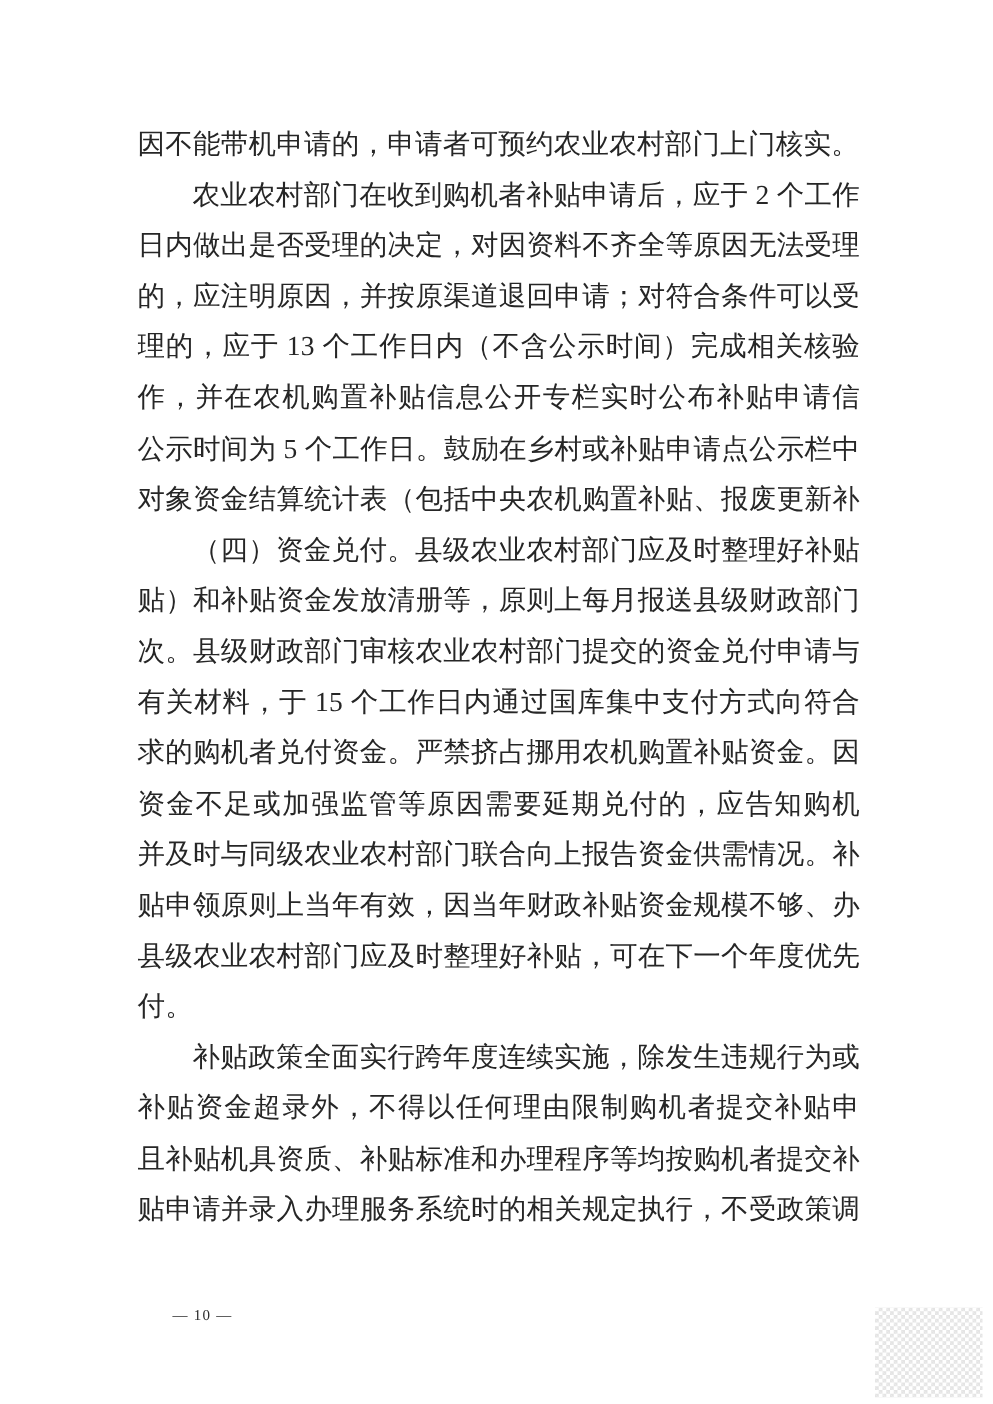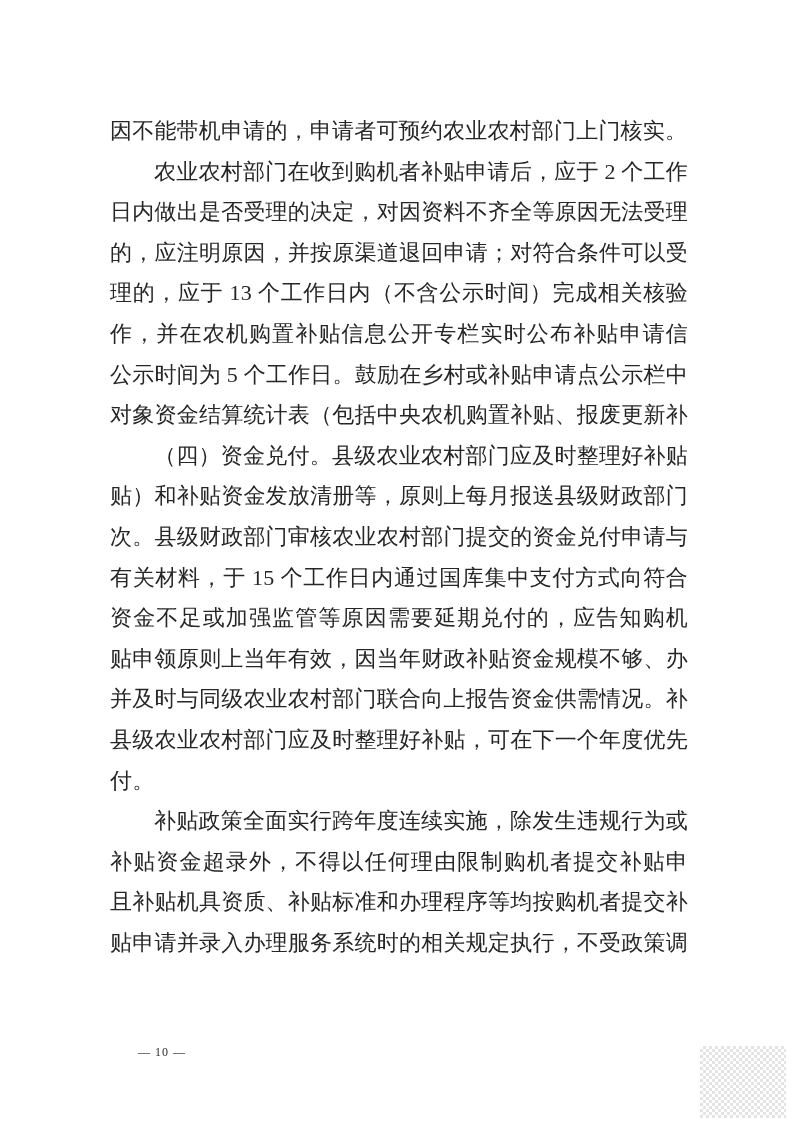--- a/index.html
+++ b/index.html
@@ -17,21 +17,20 @@
     color: #262626;
   }
   .text-block {
     position: absolute;
     left: 110px;
     top: 95px;
     width: 578px;
     font-size: 22px;
     line-height: 40.6px;
     letter-spacing: 0.2px;
-    margin-top: 16px;
   }
   .line {
     height: 40.6px;
     overflow: hidden;
     text-align: left;
   }
   .line.justify {
     text-align: justify;
     text-align-last: justify;
     font-family: Liberation Serif, serif;
@@ -76,23 +75,24 @@
       <div class="line justify">日内做出是否受理的决定，对因资料不齐全等原因无法受理</div>
       <div class="line justify">的，应注明原因，并按原渠道退回申请；对符合条件可以受</div>
       <div class="line justify">理的，应于 13 个工作日内（不含公示时间）完成相关核验工</div>
       <div class="line justify">作，并在农机购置补贴信息公开专栏实时公布补贴申请信息，</div>
       <div class="line justify">公示时间为 5 个工作日。鼓励在乡村或补贴申请点公示栏中</div>
       <div class="line justify">对象资金结算统计表（包括中央农机购置补贴、报废更新补</div>
       <div class="line indent justify"><span class="lead">（四）资金兑付。</span>县级农业农村部门应及时整理好补贴</div>
       <div class="line justify">贴）和补贴资金发放清册等，原则上每月报送县级财政部门 1</div>
       <div class="line justify">次。县级财政部门审核农业农村部门提交的资金兑付申请与</div>
       <div class="line justify">有关材料，于 15 个工作日内通过国库集中支付方式向符合要</div>
+      <div class="line justify">求的购机者兑付资金。严禁挤占挪用农机购置补贴资金。因</div>
       <div class="line justify">资金不足或加强监管等原因需要延期兑付的，应告知购机者，</div>
+      <div class="line justify">并及时与同级农业农村部门联合向上报告资金供需情况。补</div>
       <div class="line justify">贴申领原则上当年有效，因当年财政补贴资金规模不够、办</div>
-      <div class="line justify">并及时与同级农业农村部门联合向上报告资金供需情况。补</div>
       <div class="line justify">县级农业农村部门应及时整理好补贴，可在下一个年度优先兑</div>
       <div class="line">付。</div>
       <div class="line indent justify">补贴政策全面实行跨年度连续实施，除发生违规行为或</div>
       <div class="line justify">补贴资金超录外，不得以任何理由限制购机者提交补贴申请，</div>
       <div class="line justify">且补贴机具资质、补贴标准和办理程序等均按购机者提交补</div>
       <div class="line justify">贴申请并录入办理服务系统时的相关规定执行，不受政策调</div>
     </div>
   <div class="page-number">— 10 —</div>
   <div class="halftone"></div>
 </div>

